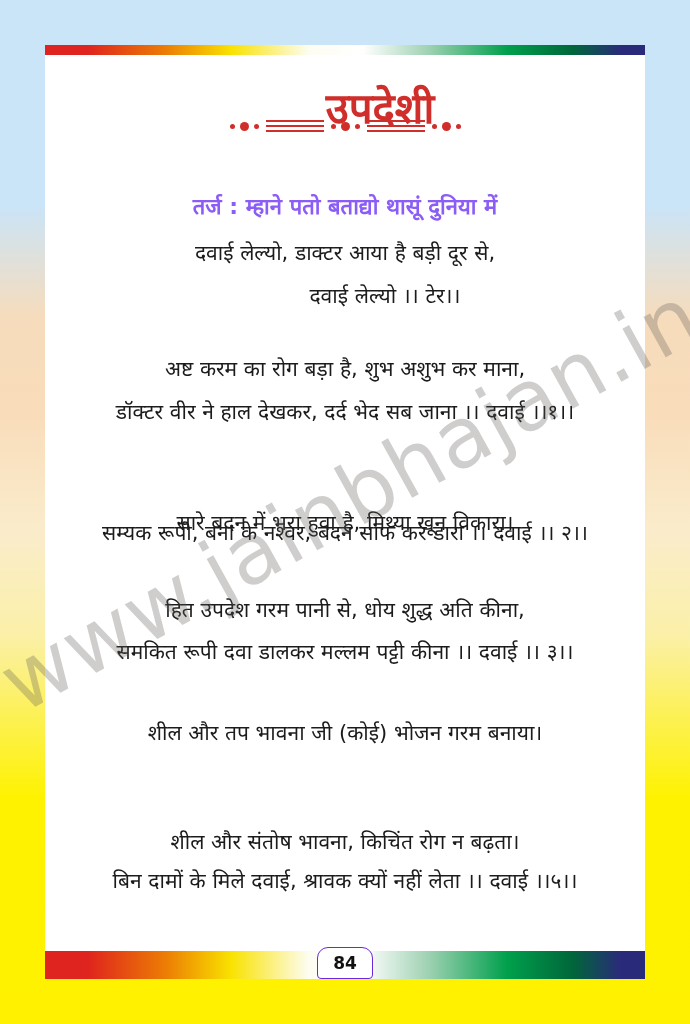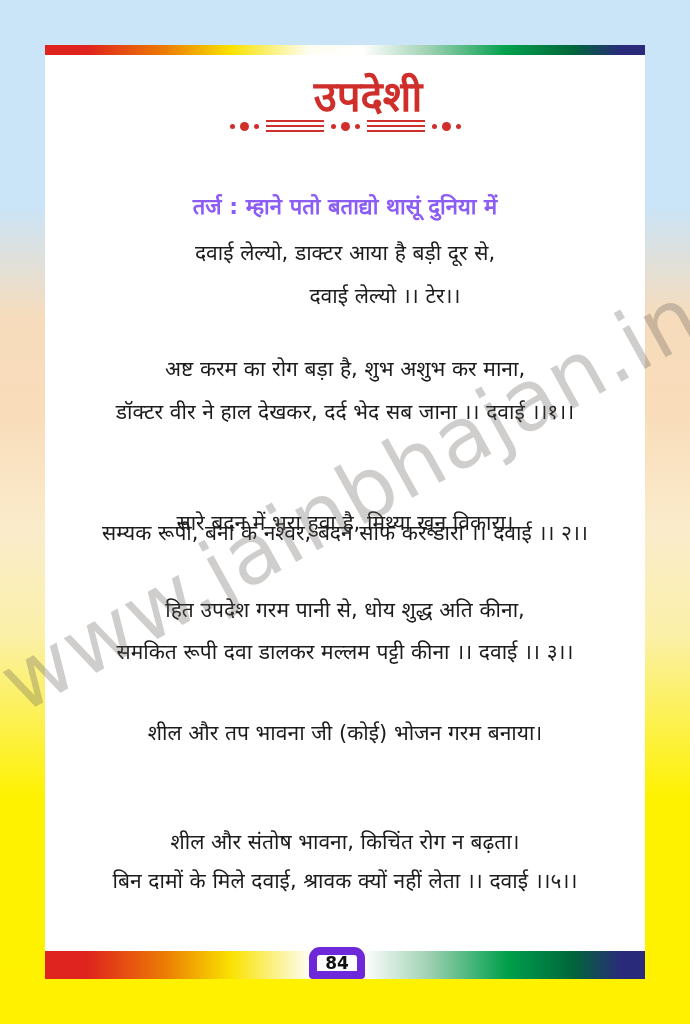--- a/index.html
+++ b/index.html
@@ -39,21 +39,21 @@
     text-align: center; white-space: nowrap;
     font-size: 84px; letter-spacing: 1px; font-weight: 400;
     color: rgba(95, 92, 88, 0.30);
     transform: rotate(-29deg);
     z-index: 2; pointer-events: none;
   }
   .content { position: absolute; inset: 0; z-index: 3; }
   .song-title {
     position: absolute; top: 23px; left: 0; width: 100%;
     text-align: center; font-size: 42px; line-height: 50px;
-    font-weight: 700; color: #cf2e2b; margin: 4px; padding-left: 19px;
+    font-weight: 700; color: #cf2e2b; margin: 16px; padding-left: 19px;
   }
   .separator {
     position: absolute; top: 75px; left: 0; width: 100%;
     display: flex; justify-content: center; align-items: center; gap: 7px;
   }
   .dotgroup { display: flex; align-items: center; gap: 5px; }
   .dot { display: block; border-radius: 50%; background: #cf2e2b; }
   .dot.sm { width: 5px; height: 5px; }
   .dot.lg { width: 9px; height: 9px; }
   .rules {
@@ -69,22 +69,22 @@
   }
   .tune { top: 147px; font-size: 22px; font-weight: 700; color: #8b5cf6; }
   .r1 { top: 193px; text-align: center; }
   .r2 { top: 236px; padding-left: 40px; }
   .v0a { top: 309px; } .v0b { top: 352px; }
   .v1a { top: 430px; margin-top: 33px; } .v1b { top: 473px; }
   .v2a { top: 550px; } .v2b { top: 592px; }
   .v3a { top: 673px; } .v3b { top: 715px; }
   .v4a { top: 782px; } .v4b { top: 821px; }
   .pagenum-box {
-    position: absolute; left: 264px; top: 902px; width: 56px; height: 32px;
-    background: #ffffff; border: 8px solid #6d28d9;
+    position: absolute; left: 272px; top: 902px; width: 56px; height: 32px;
+    background: #ffffff; border: 1px solid #6d28d9;
     border-radius: 11px 11px 4px 4px;
     box-sizing: border-box; z-index: 4;
     display: flex; align-items: center; justify-content: center;
   }
   .pagenum-box span { font-size: 17px; font-weight: 700; color: #111111; }
 </style>
 </head>
 <body>
 
 <div class="canvas">

